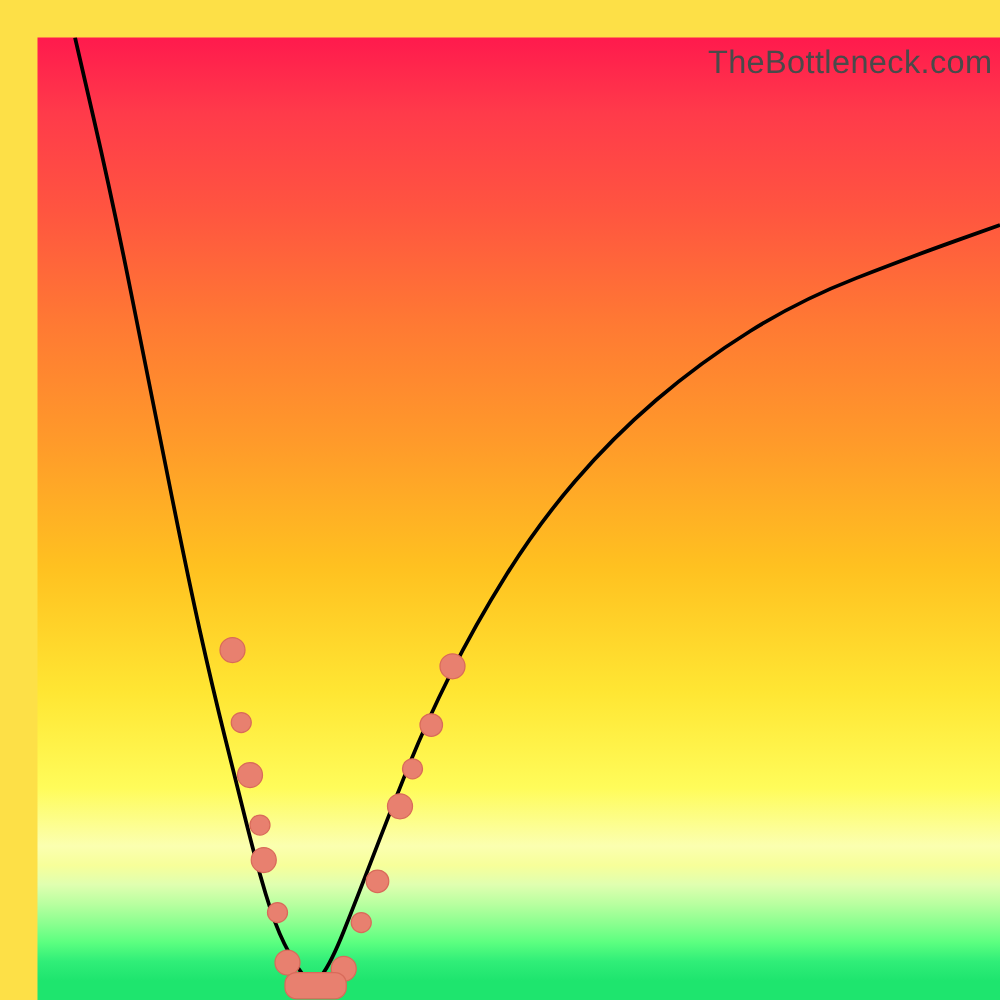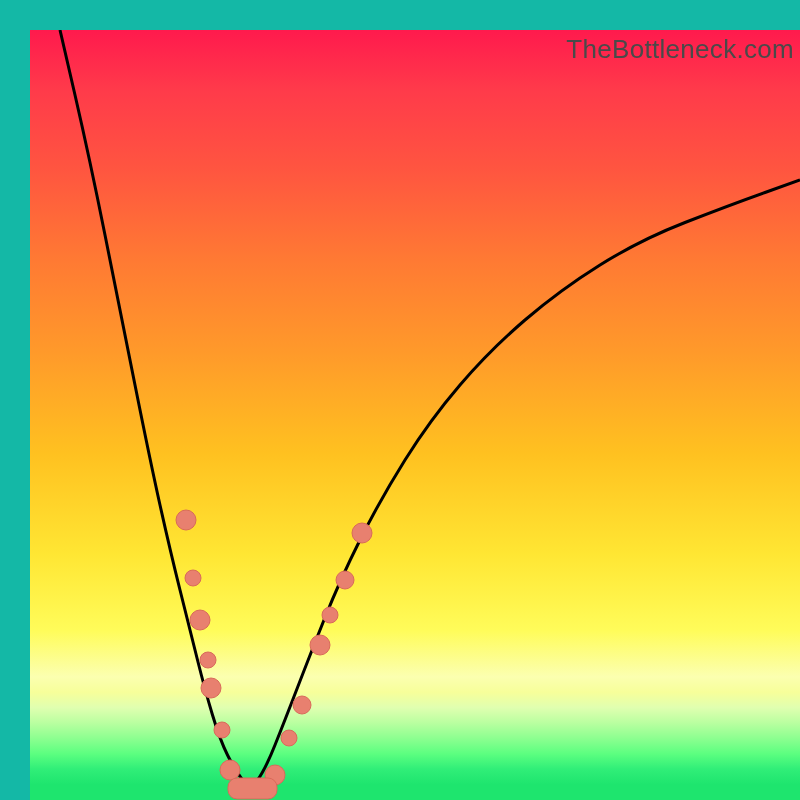--- a/index.html
+++ b/index.html
@@ -8,21 +8,21 @@
     width: 800px;
     height: 800px;
     overflow: hidden;
     background: #000;
     font-family: Arial, Helvetica, sans-serif;
   }
   .frame {
     position: relative;
     width: 800px;
     height: 800px;
-    background: #14b8a6;
+    background: #fde047;
   }
   .plot-area {
     position: absolute;
     left: 30px;
     top: 30px;
     width: 770px;
     height: 770px;
     background: linear-gradient(
       to bottom,
       #ff1a4d 0%,

